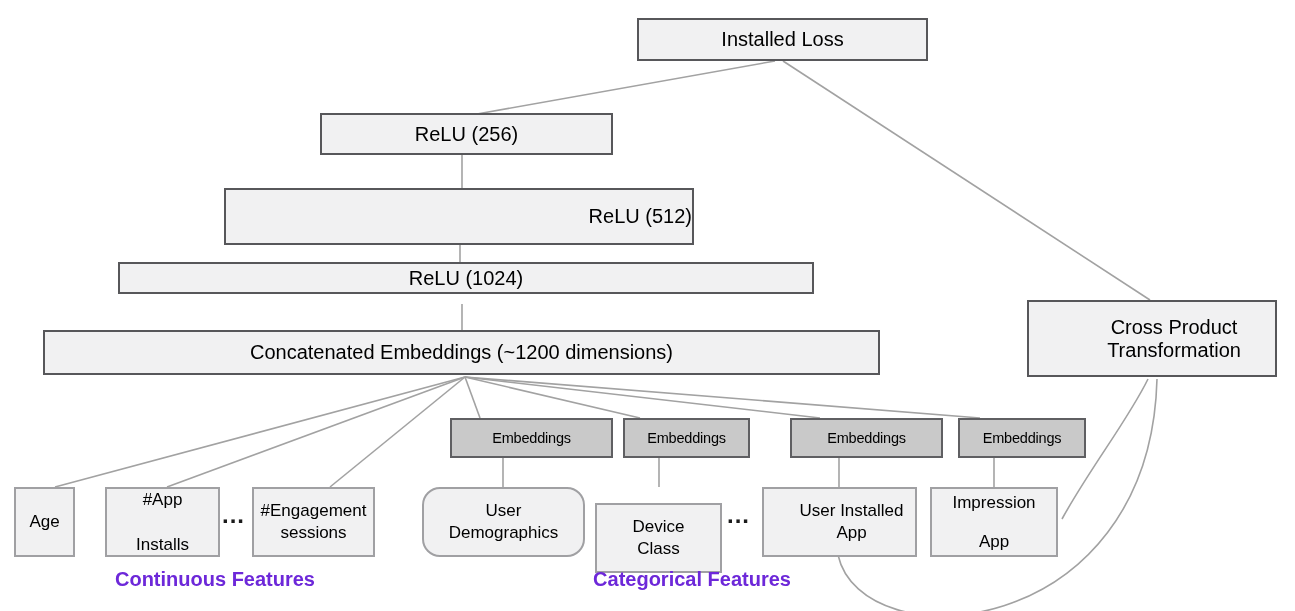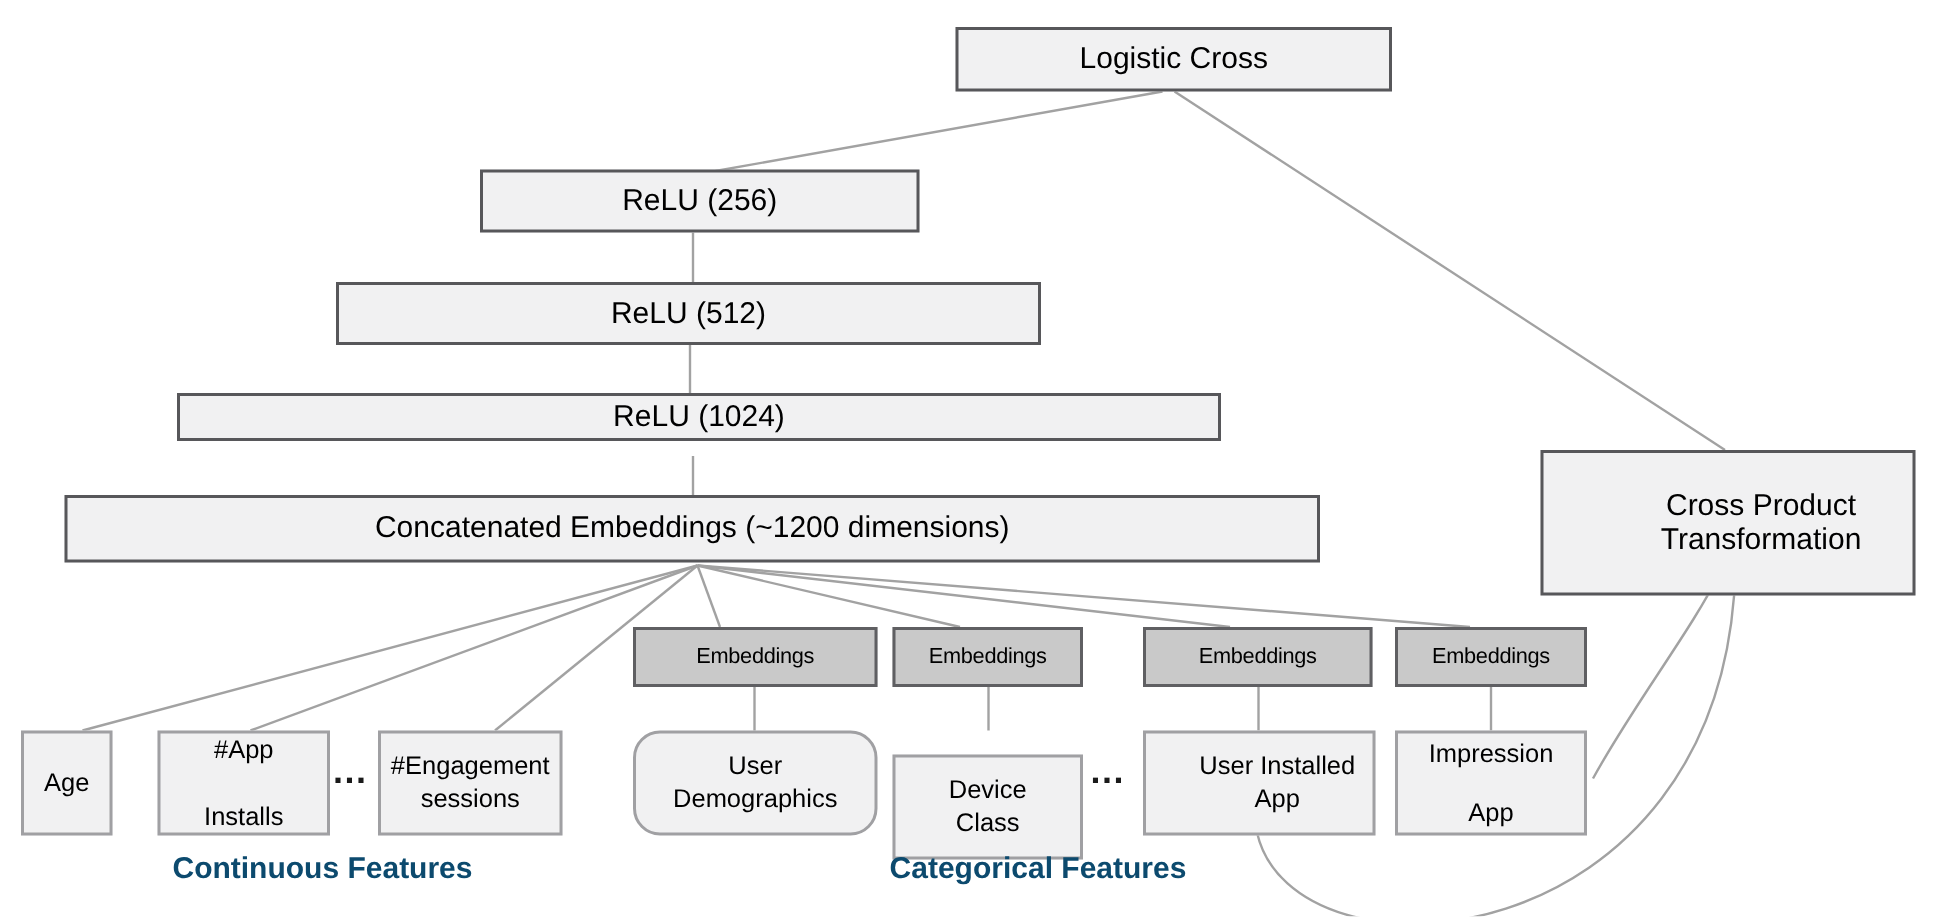--- a/index.html
+++ b/index.html
@@ -16,30 +16,30 @@
   .box{
     position:absolute;
     box-sizing:border-box;
     display:flex;flex-direction:column;
     align-items:center;justify-content:center;
     text-align:center;
     background:#f1f1f2;
   }
   .box-lg{border:2px solid #57575a;font-size:20px;}
   .box-feature{border:2px solid #a0a0a3;font-size:17px;line-height:1.28;}
-  .box-emb{border:2px solid #5f5f62;background:#c9c9c9;font-size:14.5px;letter-spacing:-0.2px;}
+  .box-emb{border:2px solid #5f5f62;background:#c9c9c9;font-size:14.5px;letter-spacing:-0.2px;margin-left:28px;}
   .dots{
     position:absolute;
     font-size:24px;font-weight:bold;color:#1a1a1a;
     letter-spacing:1px;line-height:1;
   }
   .group-label{
     position:absolute;
     width:280px;text-align:center;
-    font-size:20px;font-weight:bold;color:#0c4a6e;
+    font-size:20px;font-weight:bold;color:#6d28d9;
   }
 </style>
 </head>
 <body>
 
 <div class="canvas">
 
   <svg class="edges" viewBox="0 0 1295 611">
 
     <line x1="775" y1="61" x2="477" y2="114"></line>
@@ -60,40 +60,40 @@
     <line x1="503" y1="458" x2="503" y2="487"></line>
     <line x1="659" y1="458" x2="659" y2="487"></line>
     <line x1="839" y1="458" x2="839" y2="487"></line>
     <line x1="994" y1="458" x2="994" y2="487"></line>
 
     <path d="M 838,555 C 862,662 1150,642 1157,379"></path>
     <path d="M 1062,519 C 1090,468 1128,420 1148,379"></path>
   </svg>
 
   <div class="box box-lg" style="left:637px;top:18px;width:291px;height:43px;">
-    <span>Logistic Cross</span>
+    <span>Installed Loss</span>
   </div>
 
   <div class="box box-lg" style="left:320px;top:113px;width:293px;height:42px;">
     <span>ReLU (256)</span>
   </div>
 
-  <div class="box box-lg" style="left:224px;top:188px;width:470px;height:42px;">
+  <div class="box box-lg" style="left:224px;top:188px;width:470px;height:57px;align-items:flex-end;">
     <span>ReLU (512)</span>
   </div>
 
   <div class="box box-lg" style="left:118px;top:262px;width:696px;height:32px;">
     <span>ReLU (1024)</span>
   </div>
 
   <div class="box box-lg" style="left:43px;top:330px;width:837px;height:45px;">
     <span>Concatenated Embeddings (~1200 dimensions)</span>
   </div>
 
-  <div class="box box-lg" style="left:1027px;top:300px;width:250px;height:97px;padding-left:44px;">
+  <div class="box box-lg" style="left:1027px;top:300px;width:250px;height:77px;padding-left:44px;">
     <span>Cross Product</span>
     <span>Transformation</span>
   </div>
 
   <div class="box box-emb" style="left:422px;top:418px;width:163px;height:40px;">
     <span>Embeddings</span>
   </div>
   <div class="box box-emb" style="left:595px;top:418px;width:127px;height:40px;">
     <span>Embeddings</span>
   </div>

